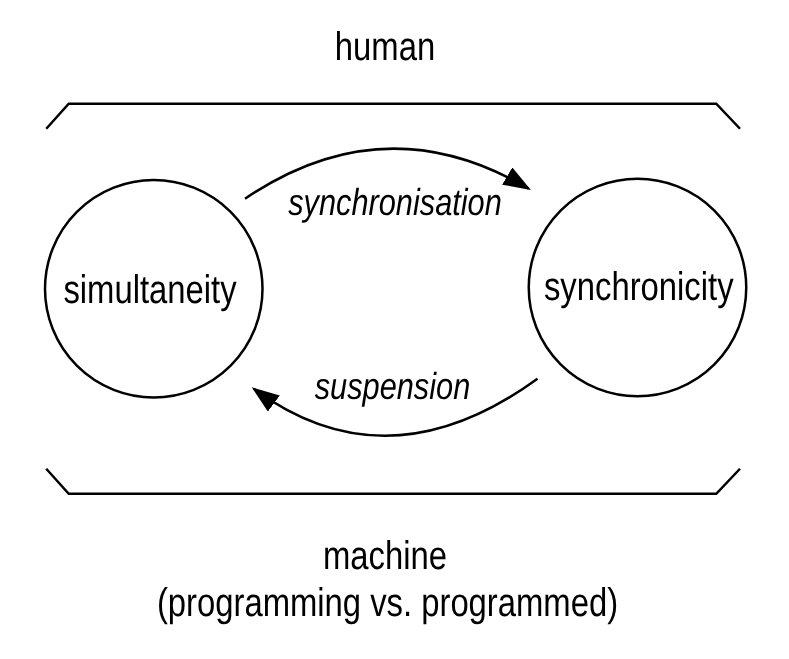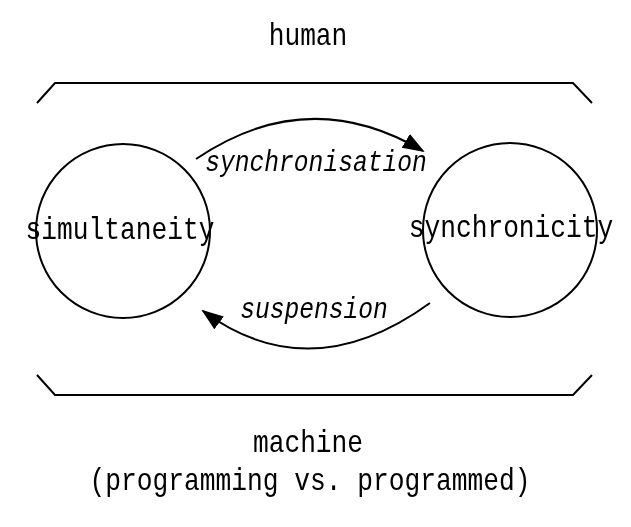--- a/index.html
+++ b/index.html
@@ -6,21 +6,21 @@
     margin: 0;
     padding: 0;
     background: #ffffff;
   }
   .canvas {
     position: relative;
     width: 631px;
     height: 527px;
     background: #ffffff;
     overflow: hidden;
-    font-family: Liberation Mono, monospace;
+    font-family: Liberation Sans, sans-serif;
     color: #000000;
   }
   .shapes {
     position: absolute;
     left: 0;
     top: 0;
   }
   .lbl {
     position: absolute;
     white-space: nowrap;

